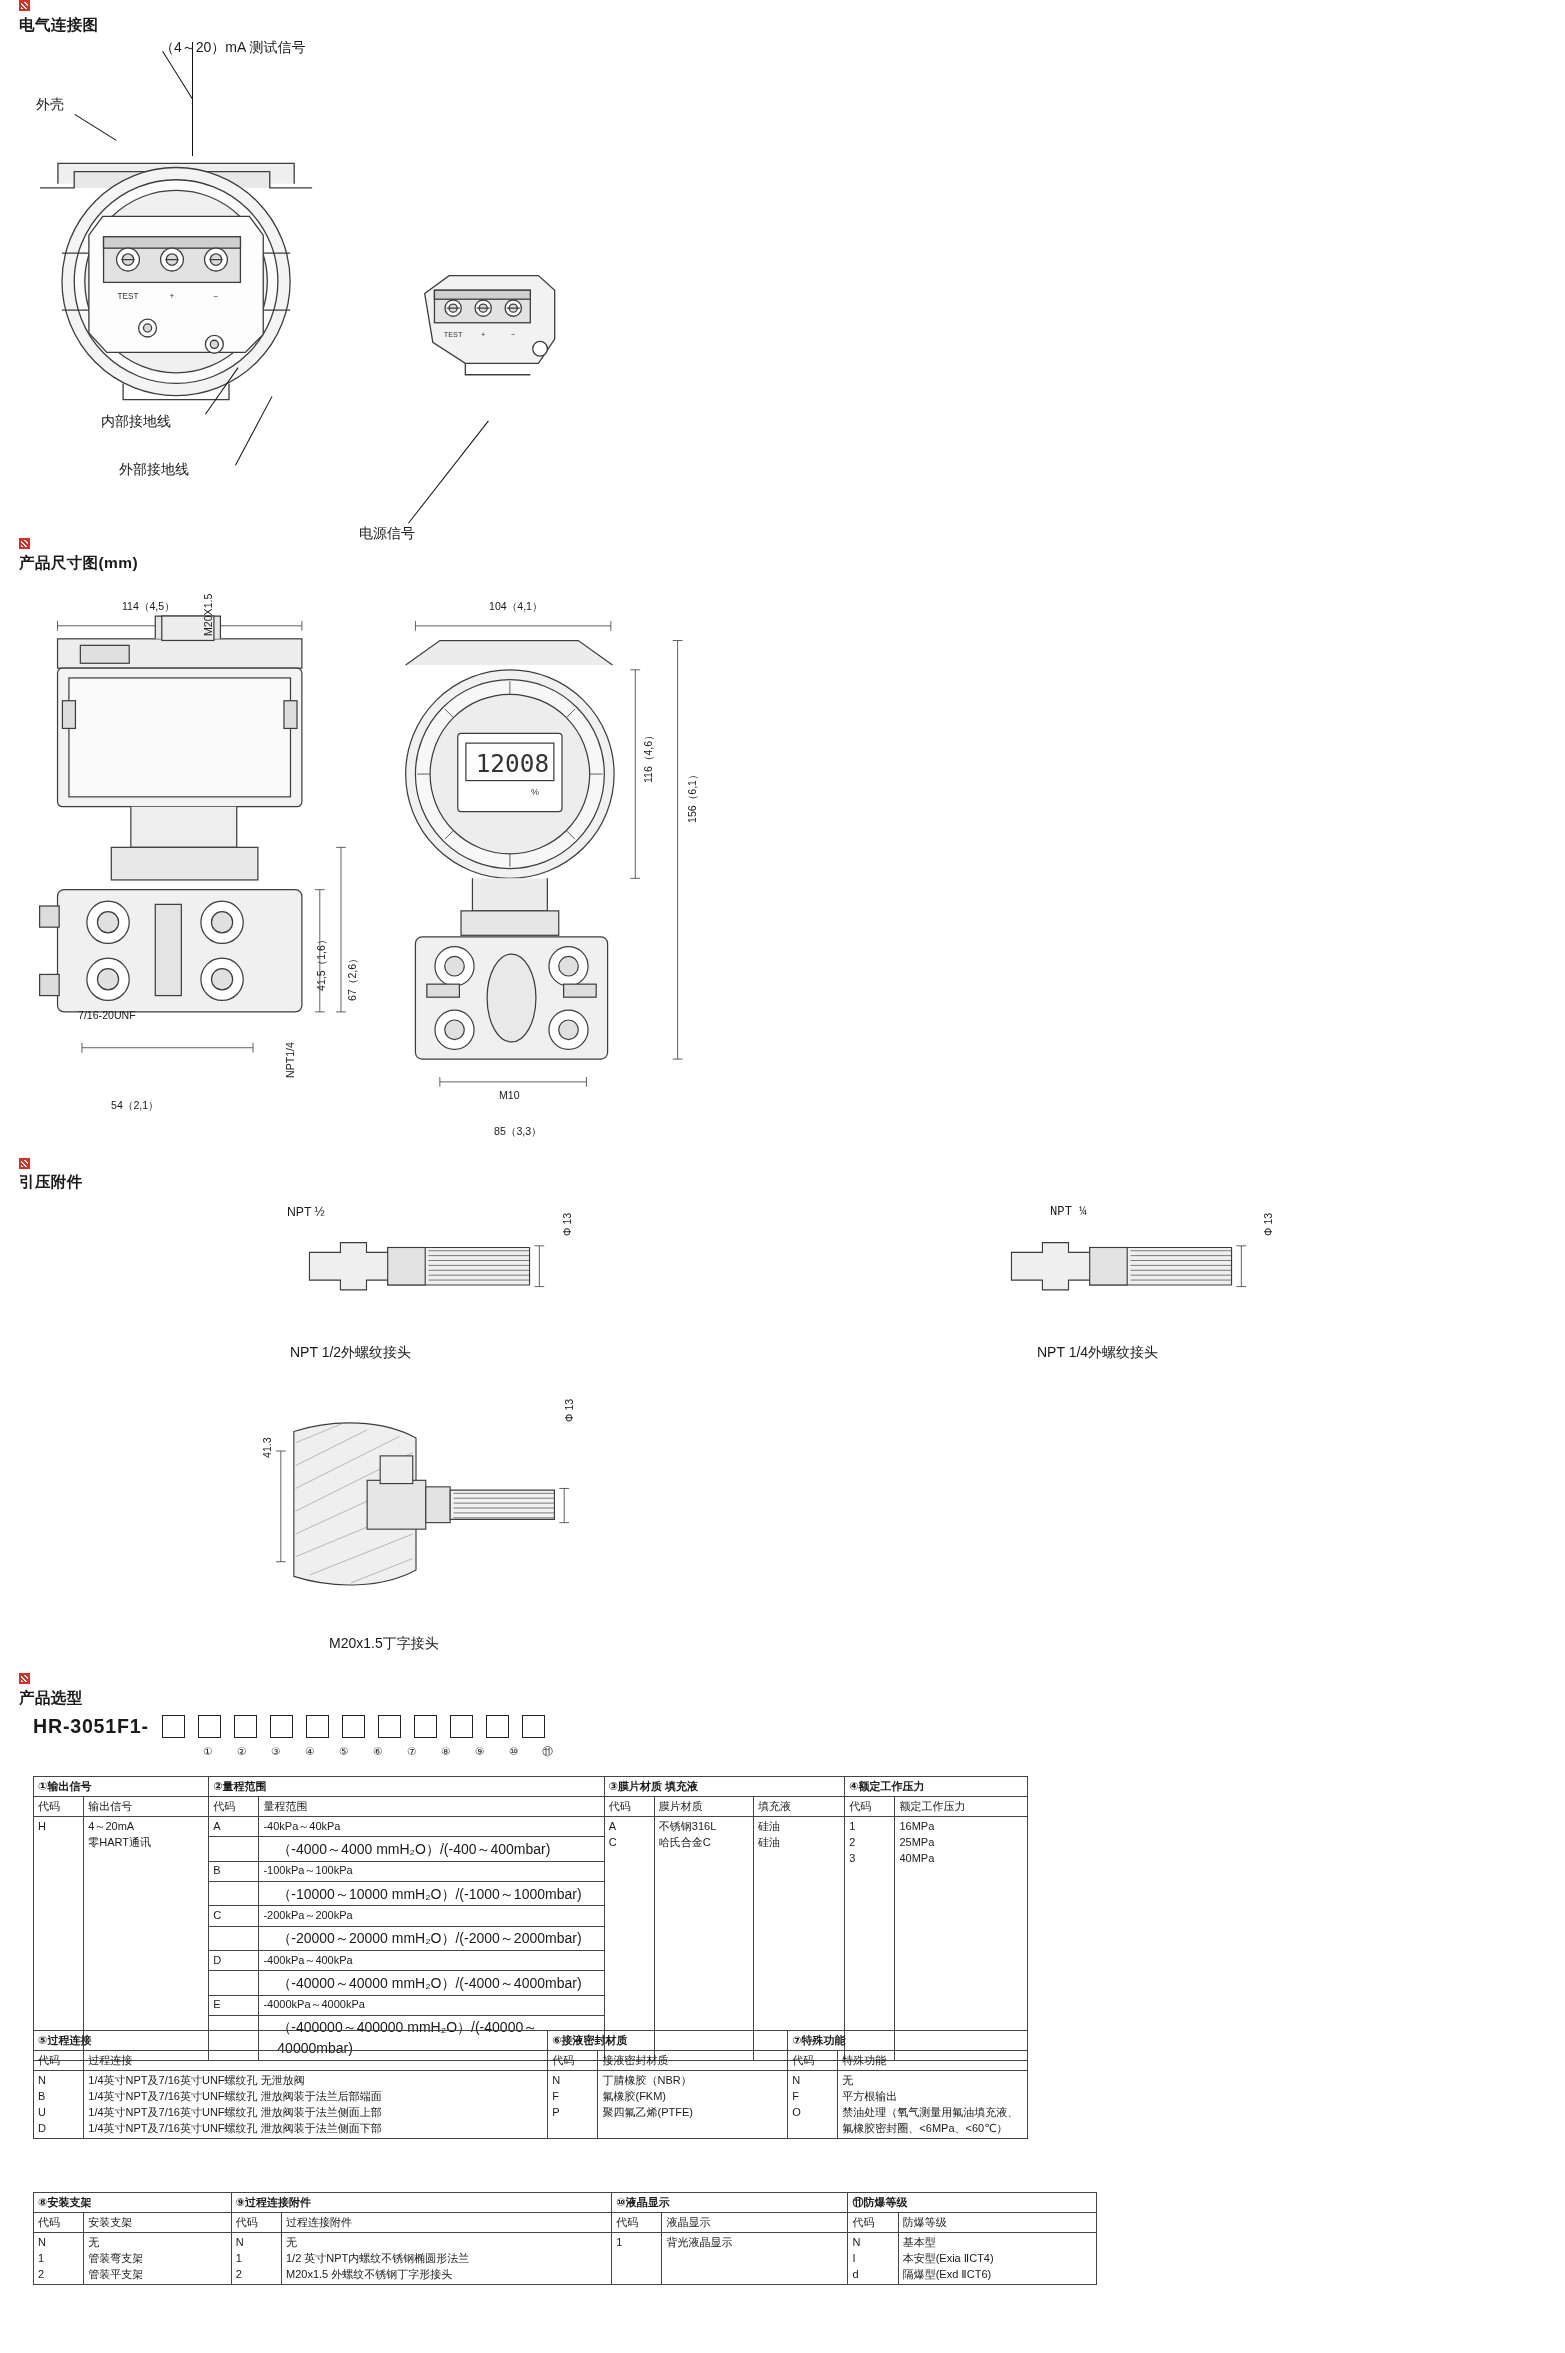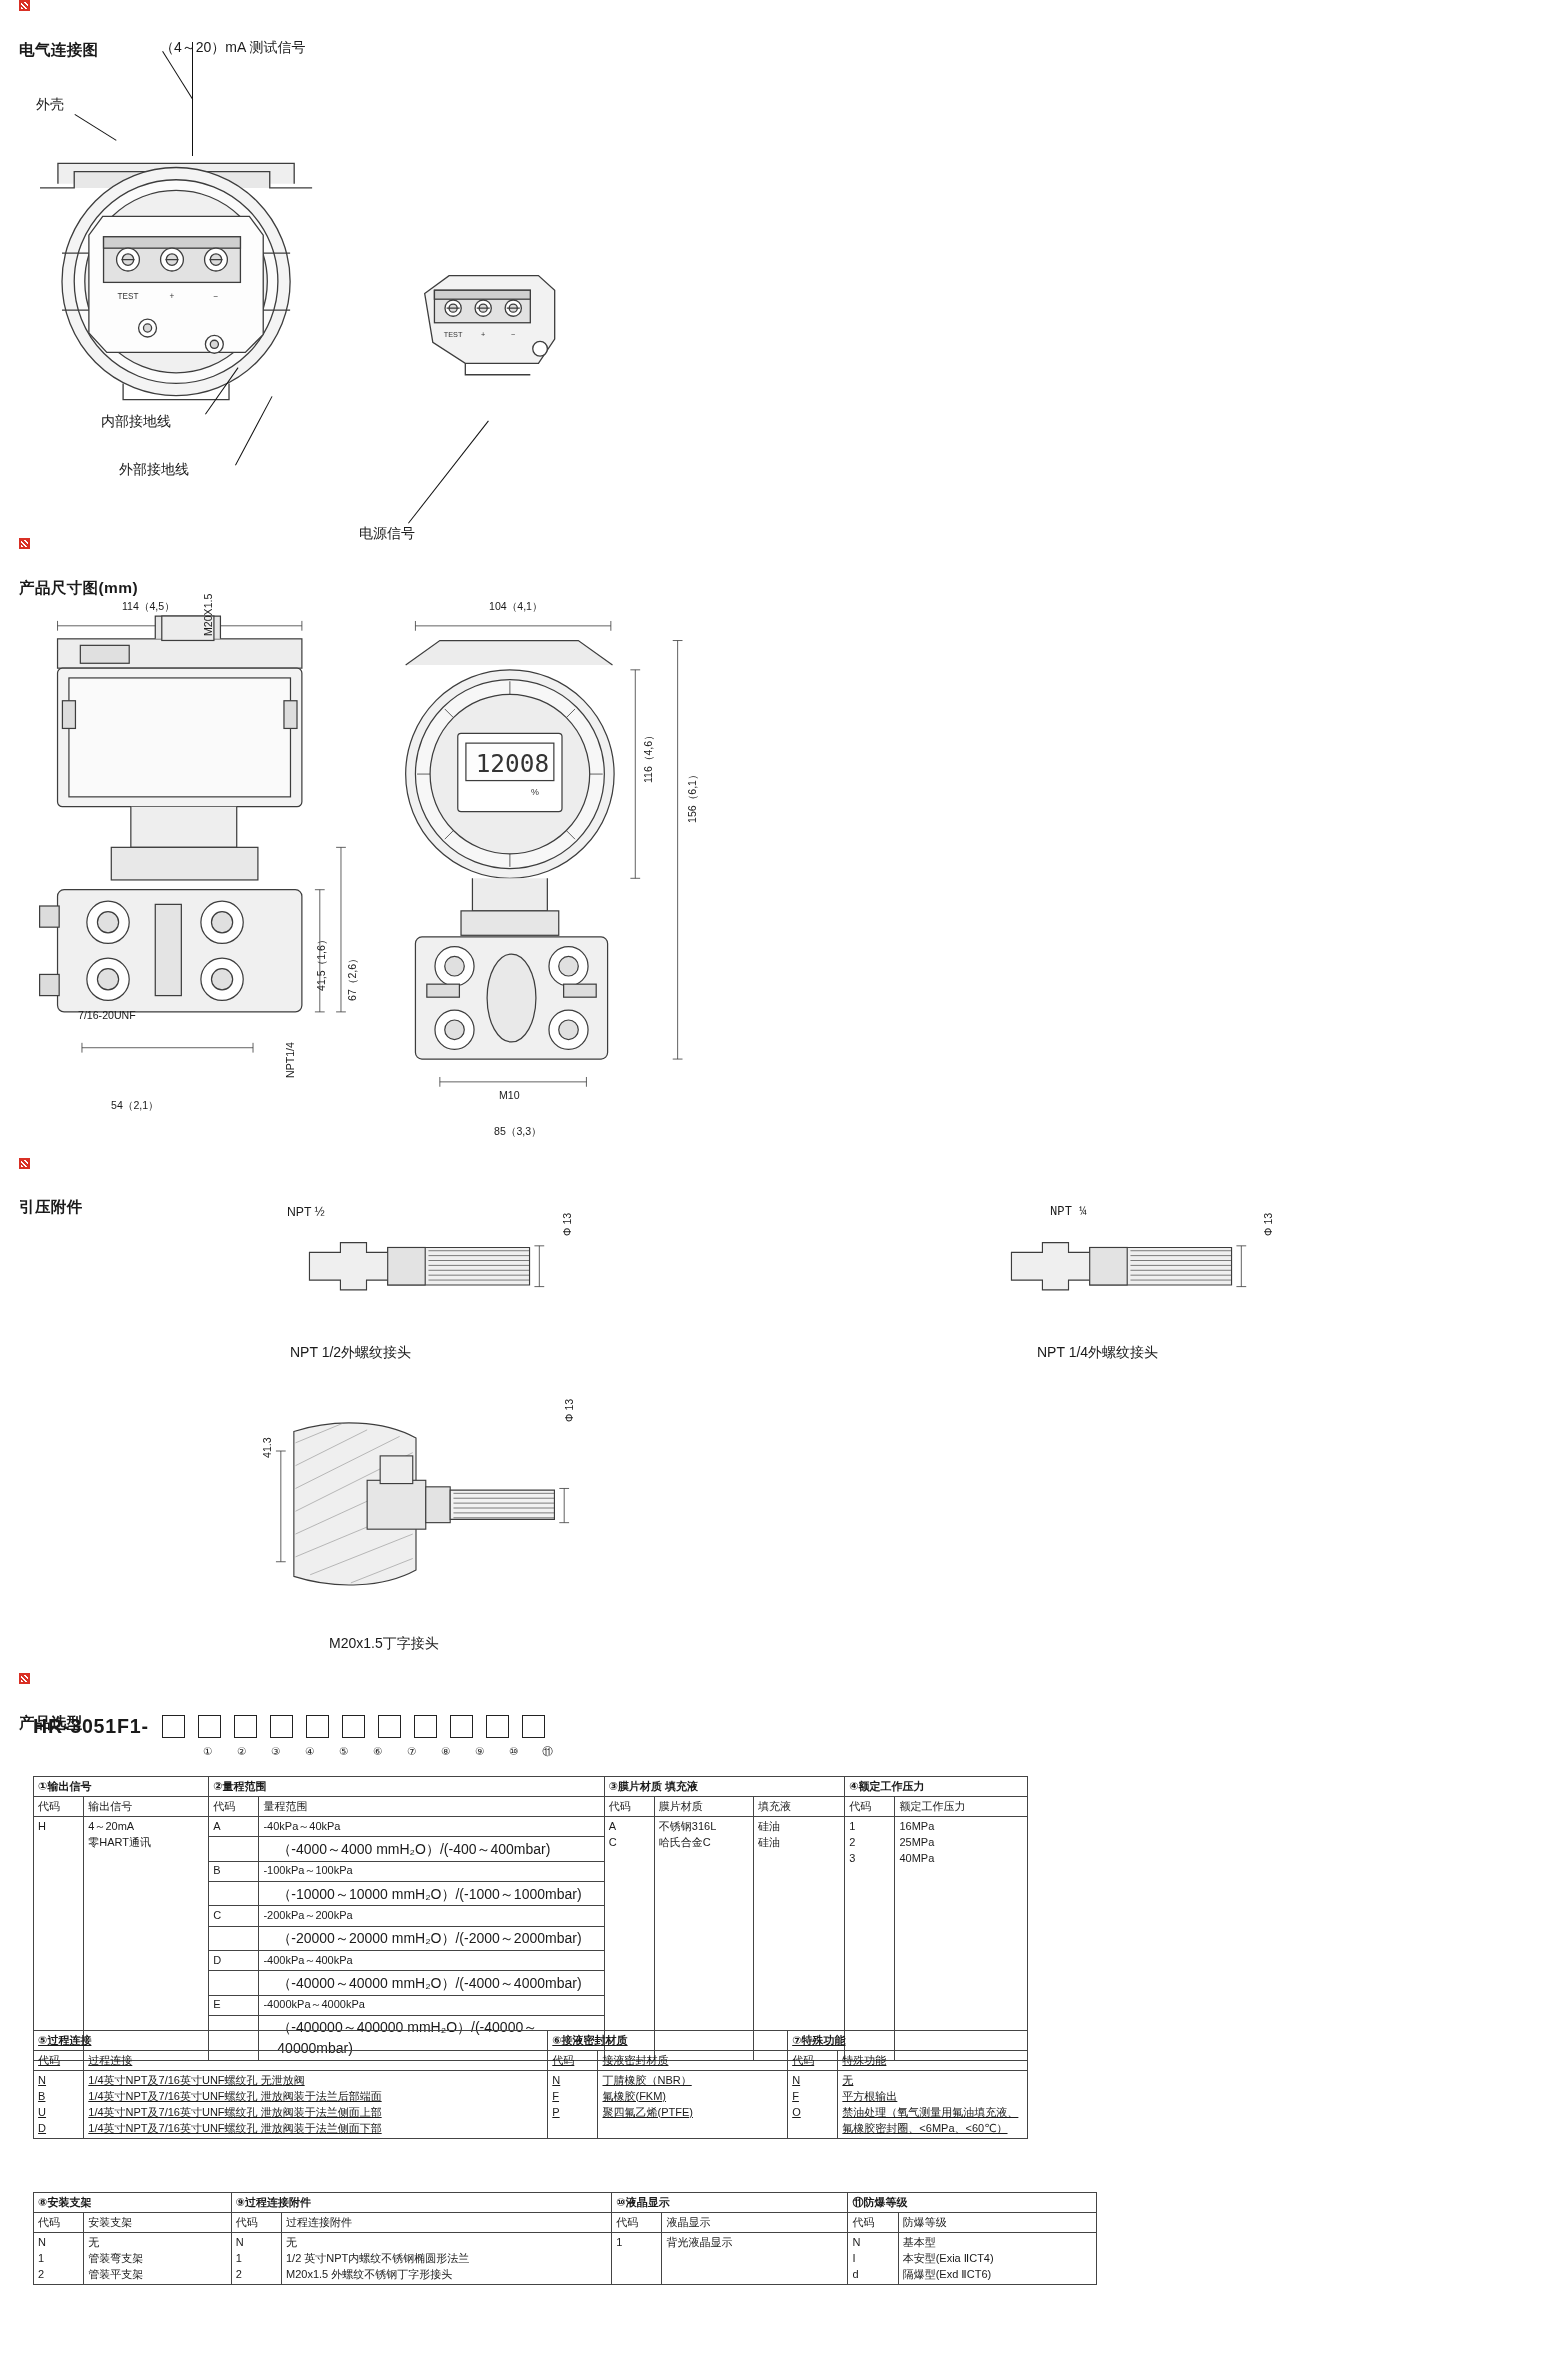--- a/index.html
+++ b/index.html
@@ -6,21 +6,21 @@
   body{
     width:1565px;
     background:#ffffff;
     font-family:"Liberation Sans","DejaVu Sans",sans-serif;
     color:#1a1a1a;
     -webkit-font-smoothing:antialiased;
   }
   .page{position:relative;width:1565px;height:2354px;overflow:hidden;}
 
   
-  .sec-head{position:absolute;font-weight:bold;font-size:15.5px;letter-spacing:0.4px;margin-top:25px;}
+  .sec-head{position:absolute;font-weight:bold;font-size:15.5px;letter-spacing:0.4px;}
   .sec-mark{position:absolute;width:11.4px;height:11.4px;background:#d93025;}
   .sec-mark:before{content:"";position:absolute;left:2.4px;top:2.4px;width:6.5px;height:6.5px;
      background:repeating-linear-gradient(45deg,#fff 0 1.6px,#d93025 1.6px 3.3px);}
 
   .lbl{position:absolute;font-size:14px;white-space:nowrap;}
   .lbl.sm{font-size:12.2px;}
   .lbl.xs{font-size:10.6px;}
 
   
   .ln{position:absolute;background:#111;}
@@ -422,21 +422,21 @@
       <td>E</td>
       <td>-4000kPa～4000kPa</td>
     </tr>
     <tr>
       <td></td>
       <td class="sub" style="padding-left:18px;">（-400000～400000 mmH₂O）/(-40000～40000mbar)</td>
     </tr>
   </tbody>
     </table>
 
-  <table class="sel" style="left:33px;top:2030px;width:995px;text-decoration:underline;">
+  <table class="sel" style="left:33px;top:2030px;width:995px;">
     <tbody>
         <tr>
       <td class="hdr" colspan="2" style="width:522px;">⑤过程连接</td>
       <td class="hdr" colspan="2" style="width:236px;">⑥接液密封材质</td>
       <td class="hdr" colspan="2" style="width:236px;">⑦特殊功能</td>
     </tr>
     <tr>
       <td style="width:41px;">代码</td>
       <td>过程连接</td>
       <td style="width:41px;">代码</td>

